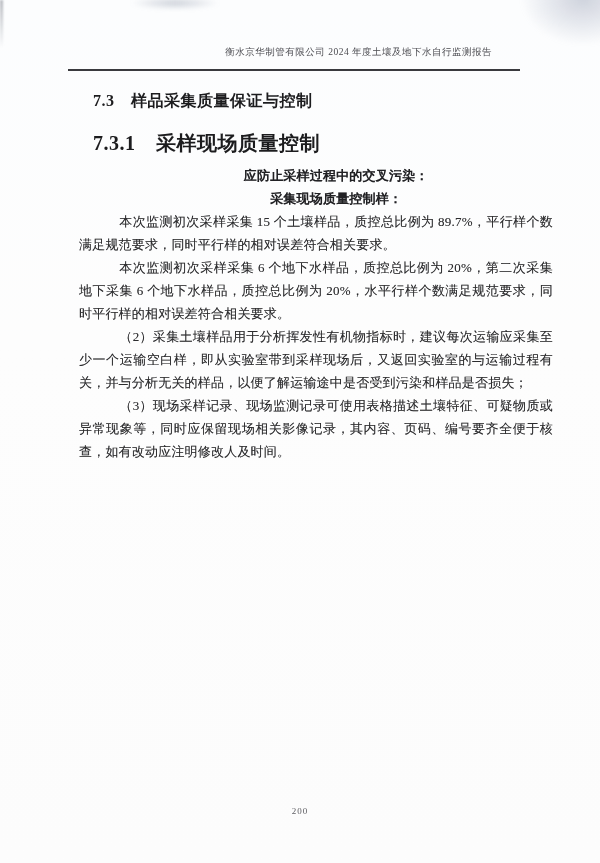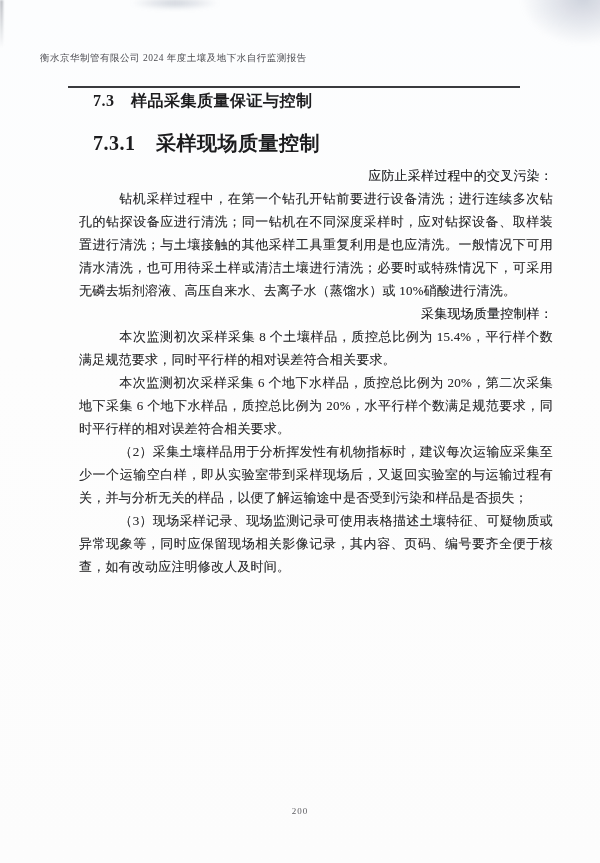--- a/index.html
+++ b/index.html
@@ -41,25 +41,25 @@
     left: 0; top: 0;
     width: 3px; height: 48px;
     background: linear-gradient(180deg, rgba(120,125,135,0.55), rgba(120,125,135,0));
     filter: blur(1px);
   }
 
   
   .running-header {
     position: absolute;
     left: 68px;
-    top: 52px;
+    top: 46px;
     width: 452px;
     border-bottom: 2px solid #3a3a3e;
-    padding-bottom: 21px;
-    text-align: left;
+    padding-bottom: 10px;
+    text-align: right;
     font-size: 9.5px;
     letter-spacing: 0.5px;
     color: #4b4b50;
   }
   .running-header-text {
     position: relative;
     left: -28px;
     white-space: nowrap;
   }
 
@@ -96,22 +96,22 @@
   .body-text p {
     margin: 0;
     font-size: 13px;
     line-height: 23px;
     text-align: justify;
     text-indent: 3.1em;
     letter-spacing: 0.2px;
     text-shadow: 0 0 0.5px rgba(40,40,45,0.4);
   }
   .body-text p.lead {
-    font-weight: normal;
-    text-align: right;
+    font-weight: bold;
+    text-align: center;
     color: #212124;
   }
 
   
   .page-footer {
     position: absolute;
     left: 0;
     top: 806px;
     width: 600px;
     text-align: center;
@@ -133,23 +133,22 @@
     <span class="running-header-text">衡水京华制管有限公司 2024 年度土壤及地下水自行监测报告</span>
   </header>
 
   <main class="content">
     <h1 class="section-heading">7.3　样品采集质量保证与控制</h1>
 
     <h2 class="subsection-heading">7.3.1　采样现场质量控制</h2>
 
     <div class="body-text">
       <p class="lead">应防止采样过程中的交叉污染：</p>
-      <p>钻机采样过程中，在第一个钻孔开钻前要进行设备清洗；进行连续多次钻孔的钻探设备应进行清洗；同一钻机在不同深度采样时，应对钻探设备、取样装置进行清洗；与土壤接触的其他采样工具重复利用是也应清洗。一般情况下可用清水清洗，也可用待采土样或清洁土壤进行清洗；必要时或特殊情况下，可采用无磷去垢剂溶液、高压自来水、去离子水（蒸馏水）或 10%硝酸进行清洗。</p>
       <p class="lead">采集现场质量控制样：</p>
-      <p>本次监测初次采样采集 8 个土壤样品，质控总比例为 15.4%，平行样个数满足规范要求，同时平行样的相对误差符合相关要求。</p>
+      <p>本次监测初次采样采集 15 个土壤样品，质控总比例为 89.7%，平行样个数满足规范要求，同时平行样的相对误差符合相关要求。</p>
       <p>本次监测初次采样采集 6 个地下水样品，质控总比例为 20%，第二次采集地下采集 6 个地下水样品，质控总比例为 20%，水平行样个数满足规范要求，同时平行样的相对误差符合相关要求。</p>
       <p>（2）采集土壤样品用于分析挥发性有机物指标时，建议每次运输应采集至少一个运输空白样，即从实验室带到采样现场后，又返回实验室的与运输过程有关，并与分析无关的样品，以便了解运输途中是否受到污染和样品是否损失；</p>
       <p>（3）现场采样记录、现场监测记录可使用表格描述土壤特征、可疑物质或异常现象等，同时应保留现场相关影像记录，其内容、页码、编号要齐全便于核查，如有改动应注明修改人及时间。</p>
     </div>
   </main>
 
   <footer class="page-footer">
     <span>200</span>
   </footer>
 

